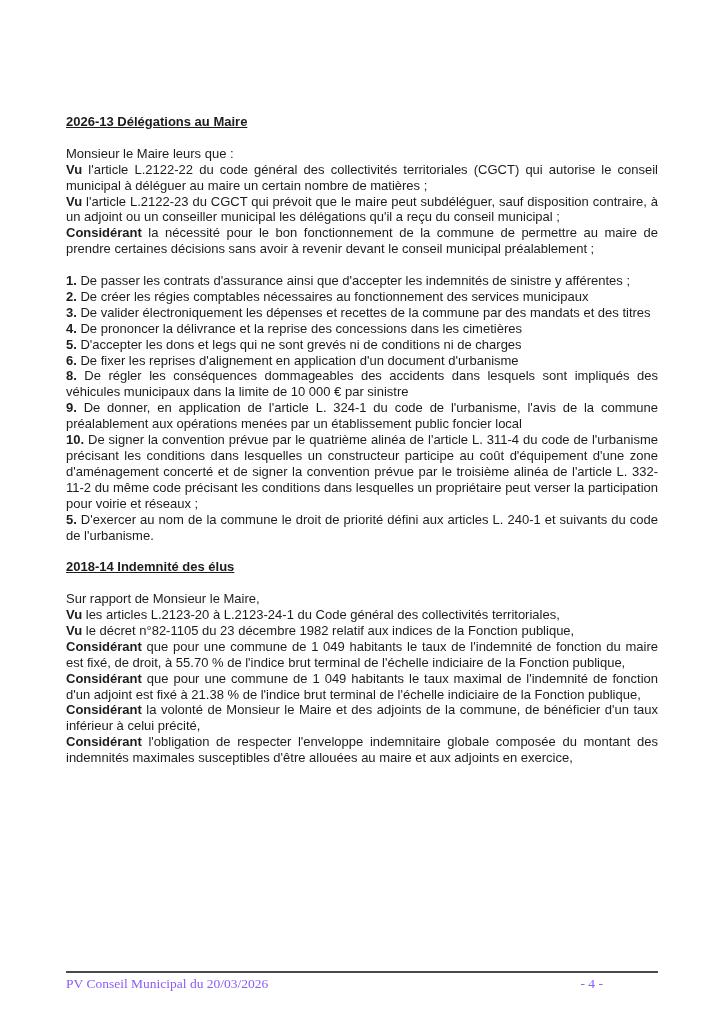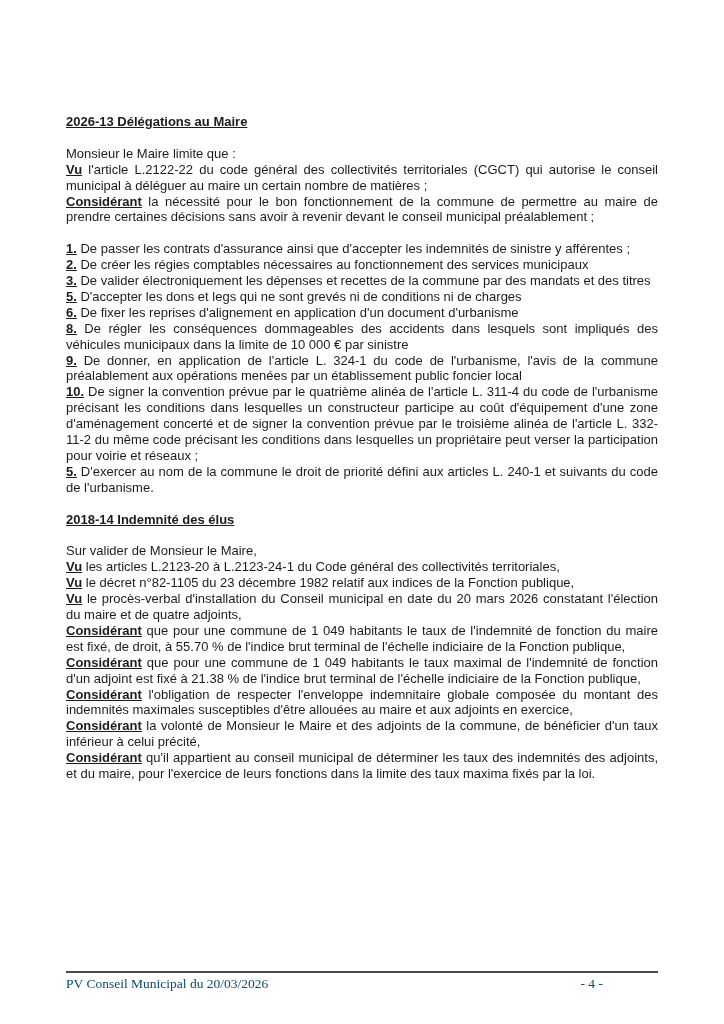--- a/index.html
+++ b/index.html
@@ -16,74 +16,74 @@
     overflow: hidden;
   }
   .content {
     position: absolute;
     top: 114px; left: 66px;
     width: 592px;
     font-size: 13px;
     line-height: 15.9px;
   }
   .para { text-align: justify; margin: 0; }
-  .para strong { font-weight: bold; text-decoration: underline; }
+  .para strong { font-weight: bold; }
   .heading { font-weight: bold; margin: 0; }
   .heading .hu { text-decoration: underline; }
   .spacer { height: 15.9px; }
   .footer {
     position: absolute;
     left: 66px; right: 66px; top: 971px;
     font-family: "Liberation Serif", serif;
     font-size: 13.5px;
-    color: #0c4a6e;
+    color: #8b5cf6;
   }
   .footer-rule {
     border-top: 2px solid #4a4a4a;
     margin-bottom: 3px;
   }
   .footer-row {
     display: flex;
     justify-content: space-between;
     align-items: baseline;
   }
   .footer-row .pagenum { margin-right: 55px; }
 </style>
 </head>
 <body>
 
 <div class="page">
   <div class="content" id="doc-blocks">
       <div class="heading"><span class="hu">2026-13 Délégations au Maire</span></div>
       <div class="spacer"></div>
-      <div class="para">Monsieur le Maire limite que :</div>
+      <div class="para">Monsieur le Maire leurs que :</div>
       <div class="para"><strong>Vu</strong> l'article L.2122-22 du code général des collectivités territoriales (CGCT) qui autorise le conseil municipal à déléguer au maire un certain nombre de matières ;</div>
+      <div class="para"><strong>Vu</strong> l'article L.2122-23 du CGCT qui prévoit que le maire peut subdéléguer, sauf disposition contraire, à un adjoint ou un conseiller municipal les délégations qu'il a reçu du conseil municipal ;</div>
       <div class="para"><strong>Considérant</strong> la nécessité pour le bon fonctionnement de la commune de permettre au maire de prendre certaines décisions sans avoir à revenir devant le conseil municipal préalablement ;</div>
       <div class="spacer"></div>
       <div class="para"><strong>1.</strong> De passer les contrats d'assurance ainsi que d'accepter les indemnités de sinistre y afférentes ;</div>
       <div class="para"><strong>2.</strong> De créer les régies comptables nécessaires au fonctionnement des services municipaux</div>
       <div class="para"><strong>3.</strong> De valider électroniquement les dépenses et recettes de la commune par des mandats et des titres</div>
+      <div class="para"><strong>4.</strong> De prononcer la délivrance et la reprise des concessions dans les cimetières</div>
       <div class="para"><strong>5.</strong> D'accepter les dons et legs qui ne sont grevés ni de conditions ni de charges</div>
       <div class="para"><strong>6.</strong> De fixer les reprises d'alignement en application d'un document d'urbanisme</div>
       <div class="para"><strong>8.</strong> De régler les conséquences dommageables des accidents dans lesquels sont impliqués des véhicules municipaux dans la limite de 10 000 € par sinistre</div>
       <div class="para"><strong>9.</strong> De donner, en application de l'article L. 324-1 du code de l'urbanisme, l'avis de la commune préalablement aux opérations menées par un établissement public foncier local</div>
       <div class="para"><strong>10.</strong> De signer la convention prévue par le quatrième alinéa de l'article L. 311-4 du code de l'urbanisme précisant les conditions dans lesquelles un constructeur participe au coût d'équipement d'une zone d'aménagement concerté et de signer la convention prévue par le troisième alinéa de l'article L. 332-11-2 du même code précisant les conditions dans lesquelles un propriétaire peut verser la participation pour voirie et réseaux ;</div>
       <div class="para"><strong>5.</strong> D'exercer au nom de la commune le droit de priorité défini aux articles L. 240-1 et suivants du code de l'urbanisme.</div>
       <div class="spacer"></div>
       <div class="heading"><span class="hu">2018-14 Indemnité des élus</span></div>
       <div class="spacer"></div>
-      <div class="para">Sur valider de Monsieur le Maire,</div>
+      <div class="para">Sur rapport de Monsieur le Maire,</div>
       <div class="para"><strong>Vu</strong> les articles L.2123-20 à L.2123-24-1 du Code général des collectivités territoriales,</div>
       <div class="para"><strong>Vu</strong> le décret n°82-1105 du 23 décembre 1982 relatif aux indices de la Fonction publique,</div>
-      <div class="para"><strong>Vu</strong> le procès-verbal d'installation du Conseil municipal en date du 20 mars 2026 constatant l'élection du maire et de quatre adjoints,</div>
       <div class="para"><strong>Considérant</strong> que pour une commune de 1 049 habitants le taux de l'indemnité de fonction du maire est fixé, de droit, à 55.70 % de l'indice brut terminal de l'échelle indiciaire de la Fonction publique,</div>
       <div class="para"><strong>Considérant</strong> que pour une commune de 1 049 habitants le taux maximal de l'indemnité de fonction d'un adjoint est fixé à 21.38 % de l'indice brut terminal de l'échelle indiciaire de la Fonction publique,</div>
+      <div class="para"><strong>Considérant</strong> la volonté de Monsieur le Maire et des adjoints de la commune, de bénéficier d'un taux inférieur à celui précité,</div>
       <div class="para"><strong>Considérant</strong> l'obligation de respecter l'enveloppe indemnitaire globale composée du montant des indemnités maximales susceptibles d'être allouées au maire et aux adjoints en exercice,</div>
-      <div class="para"><strong>Considérant</strong> la volonté de Monsieur le Maire et des adjoints de la commune, de bénéficier d'un taux inférieur à celui précité,</div>
-      <div class="para"><strong>Considérant</strong> qu'il appartient au conseil municipal de déterminer les taux des indemnités des adjoints, et du maire, pour l'exercice de leurs fonctions dans la limite des taux maxima fixés par la loi.</div>
     </div>
   <div class="footer">
     <div class="footer-rule"></div>
     <div class="footer-row">
       <span>PV Conseil Municipal du 20/03/2026</span>
       <span class="pagenum">- 4 -</span>
     </div>
   </div>
 </div>
 

